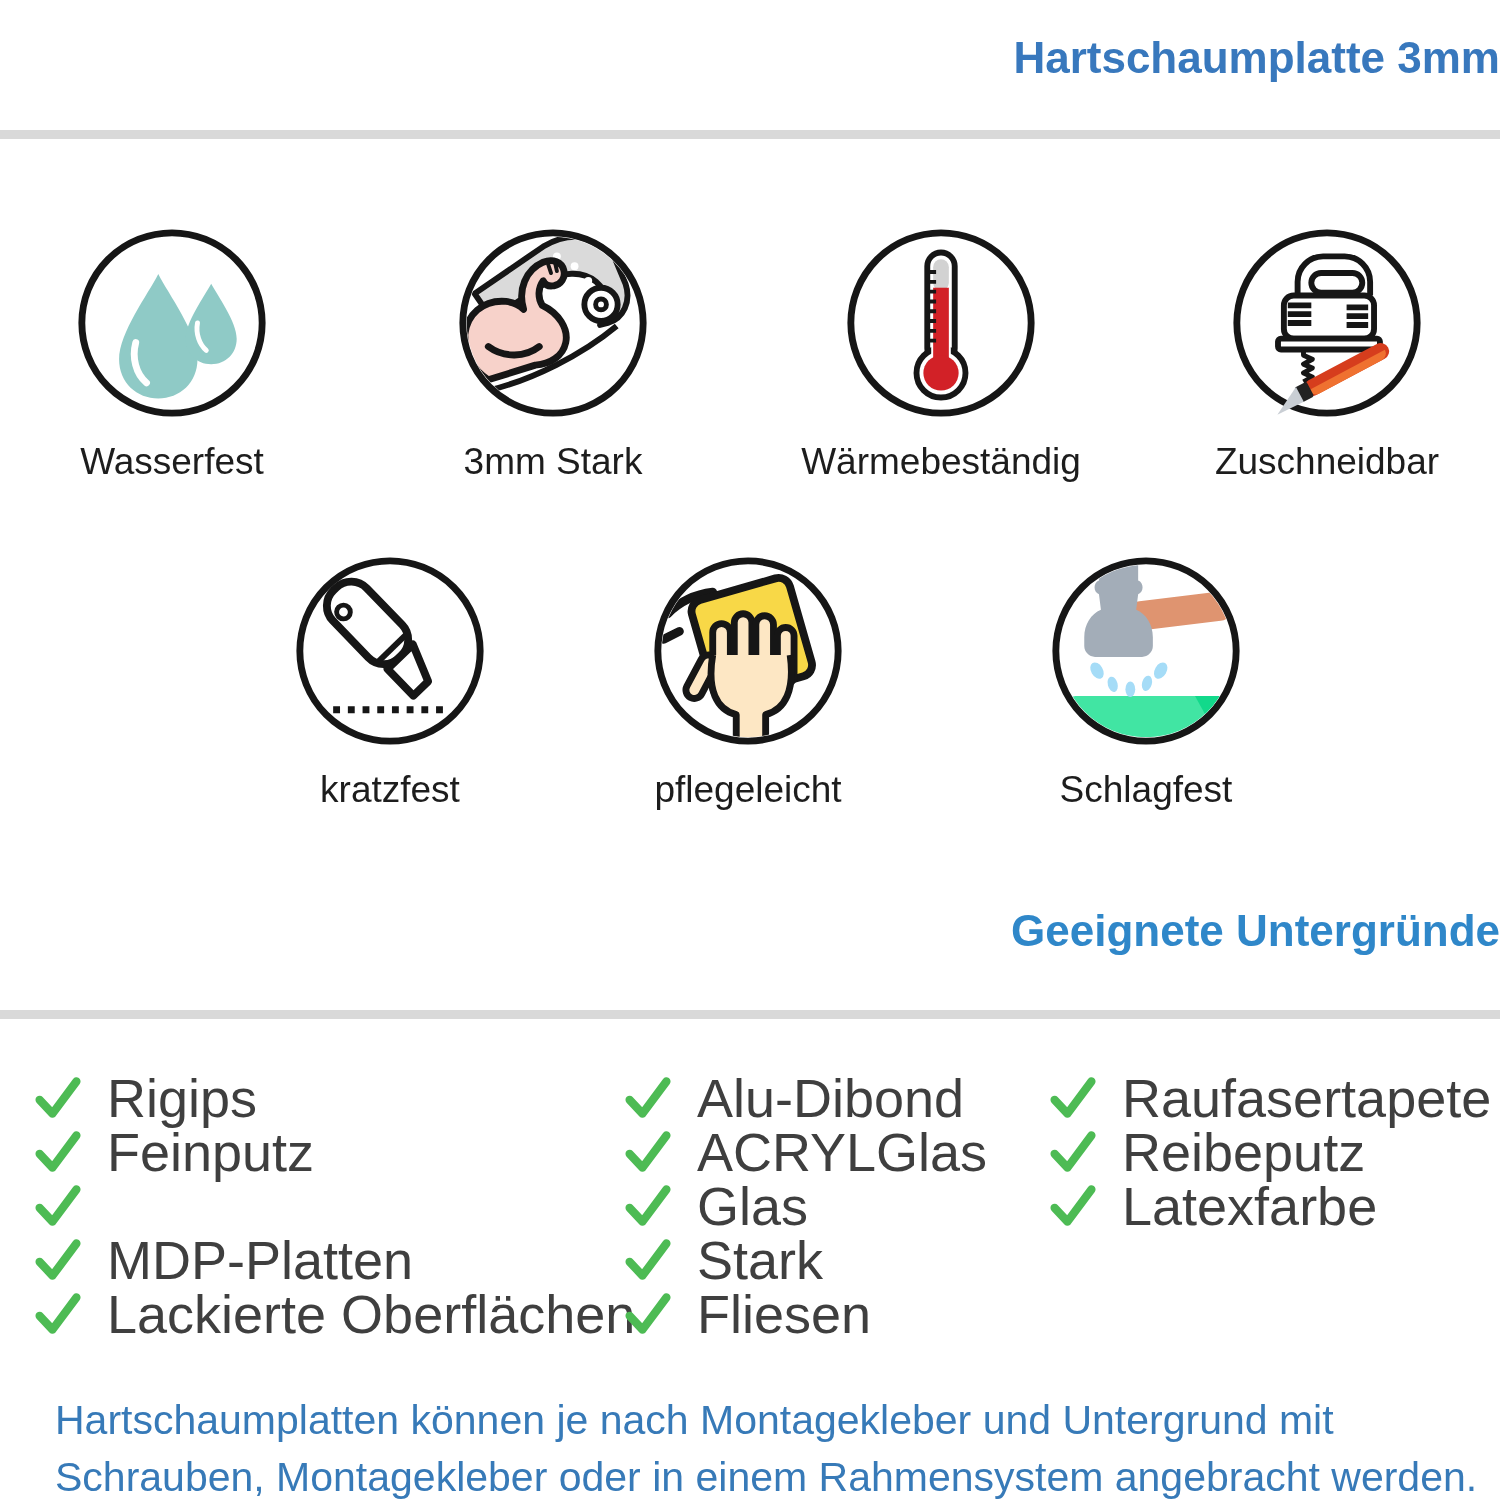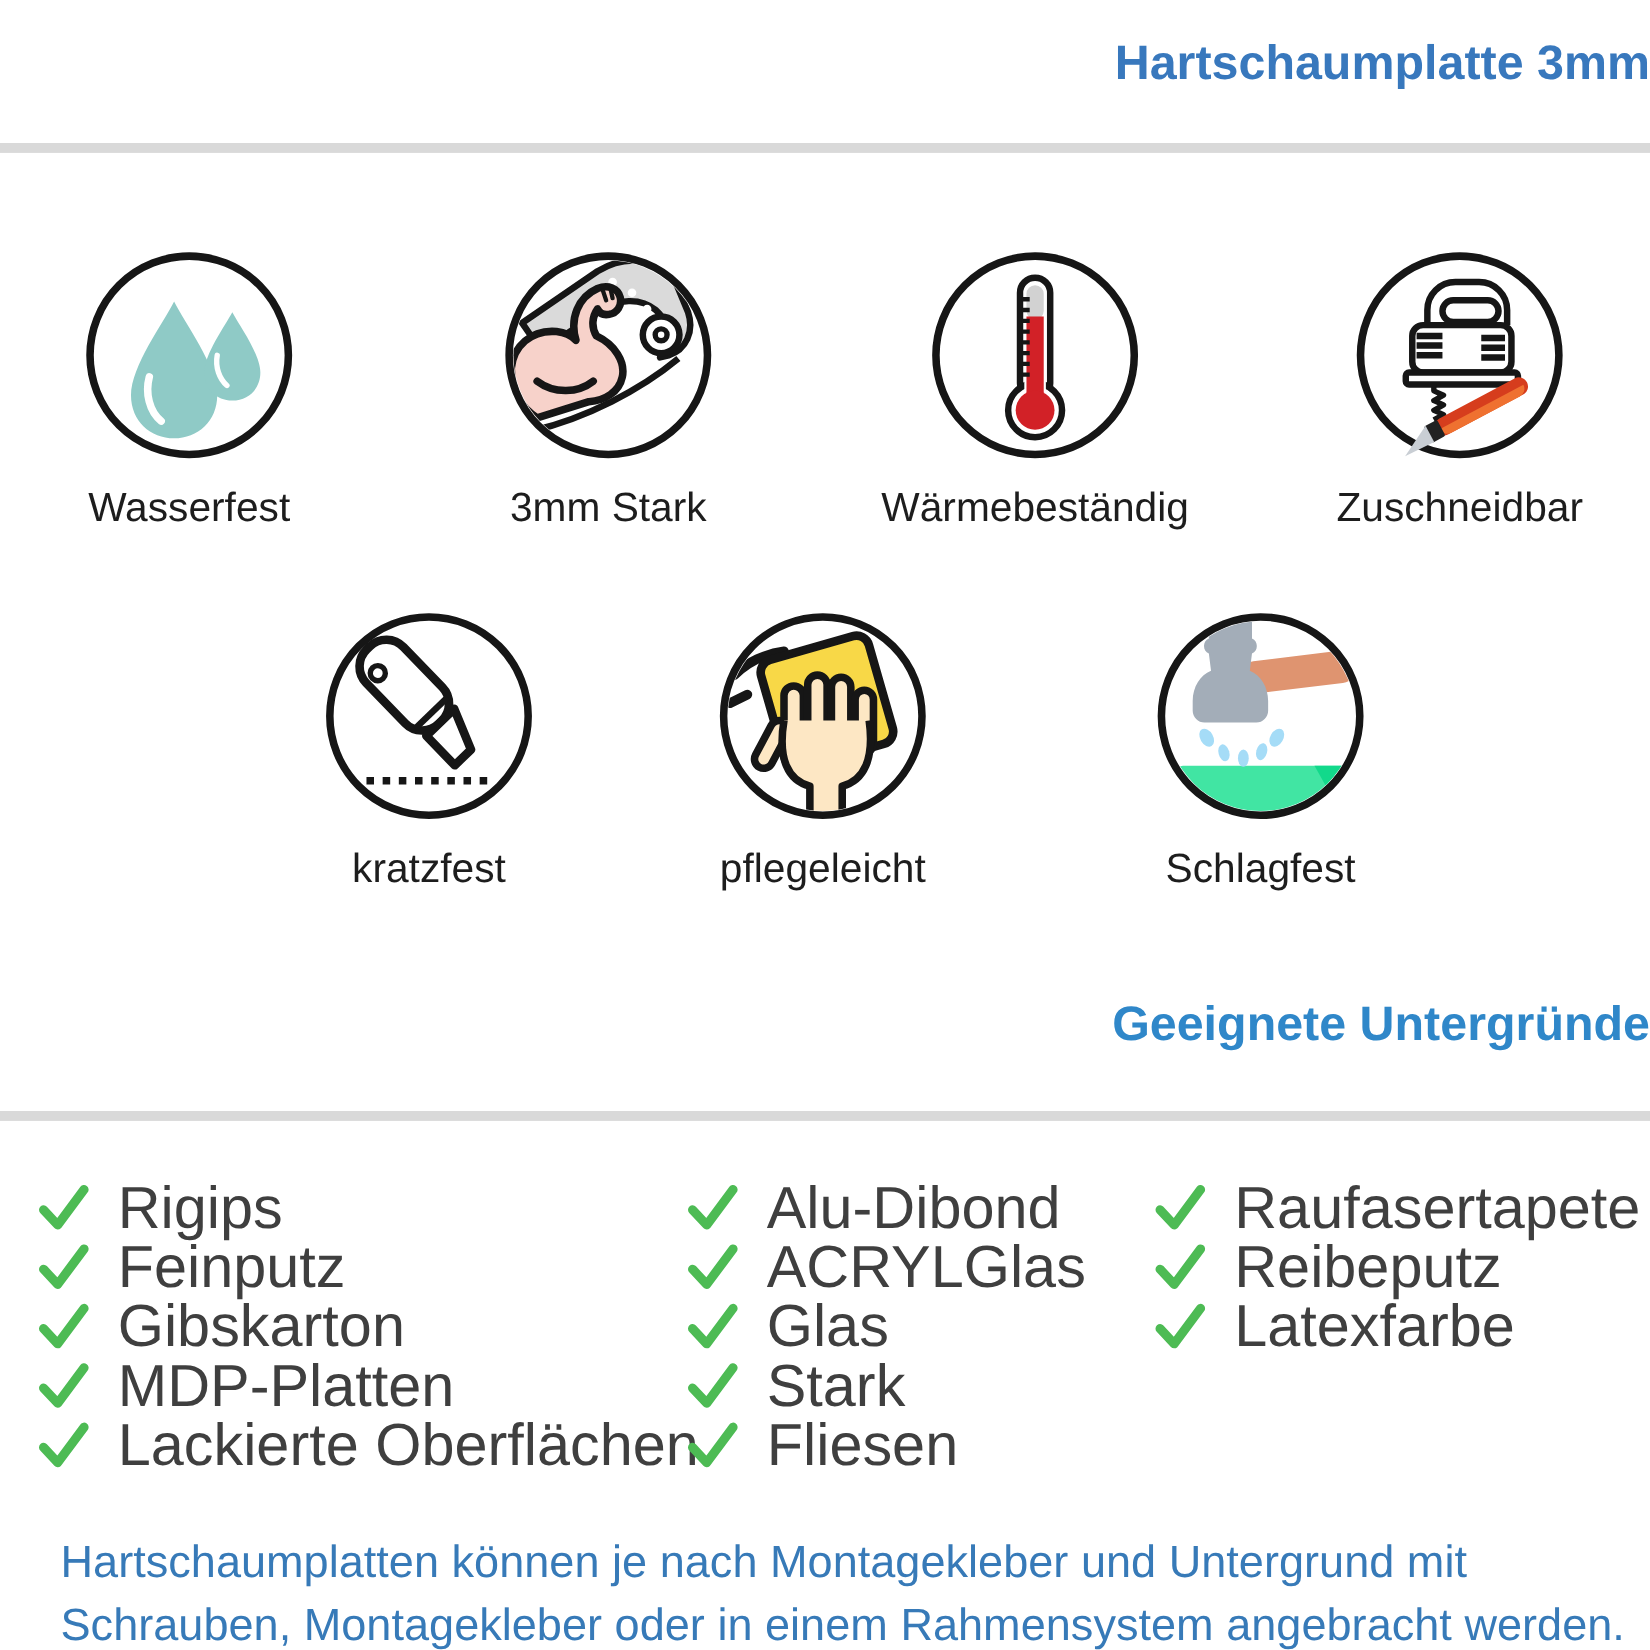--- a/index.html
+++ b/index.html
@@ -185,21 +185,20 @@
     <div class="row">
       <svg class="check" viewBox="0 0 50 50">
           <path d="M5 27 L19 42 L45 7" fill="none" stroke="#4dbb54" stroke-width="9" stroke-linecap="round" stroke-linejoin="round"></path>
         </svg>
       <span class="itext">Feinputz</span>
     </div>
     <div class="row">
       <svg class="check" viewBox="0 0 50 50">
           <path d="M5 27 L19 42 L45 7" fill="none" stroke="#4dbb54" stroke-width="9" stroke-linecap="round" stroke-linejoin="round"></path>
         </svg>
-      <span class="itext">Gibskarton</span>
     </div>
     <div class="row">
       <svg class="check" viewBox="0 0 50 50">
           <path d="M5 27 L19 42 L45 7" fill="none" stroke="#4dbb54" stroke-width="9" stroke-linecap="round" stroke-linejoin="round"></path>
         </svg>
       <span class="itext">MDP-Platten</span>
     </div>
     <div class="row">
       <svg class="check" viewBox="0 0 50 50">
           <path d="M5 27 L19 42 L45 7" fill="none" stroke="#4dbb54" stroke-width="9" stroke-linecap="round" stroke-linejoin="round"></path>

